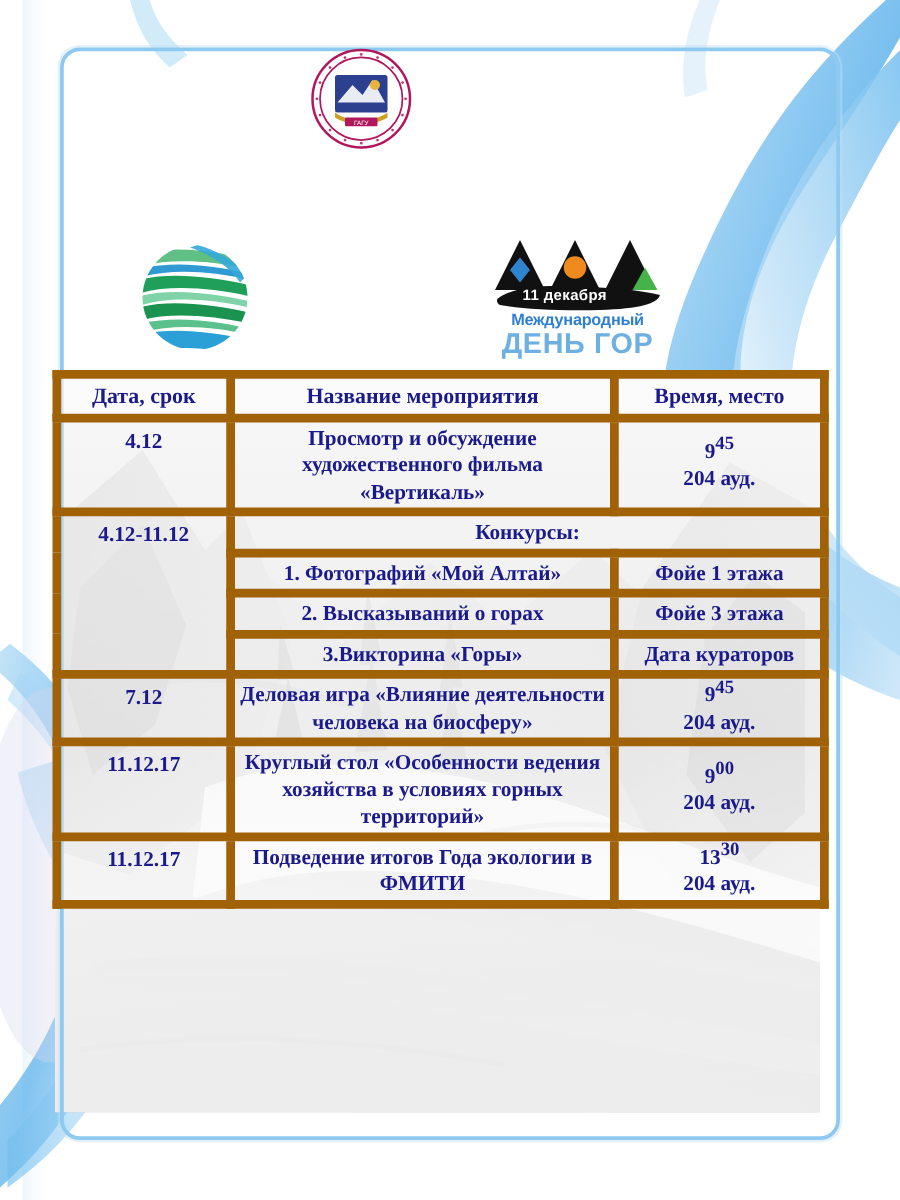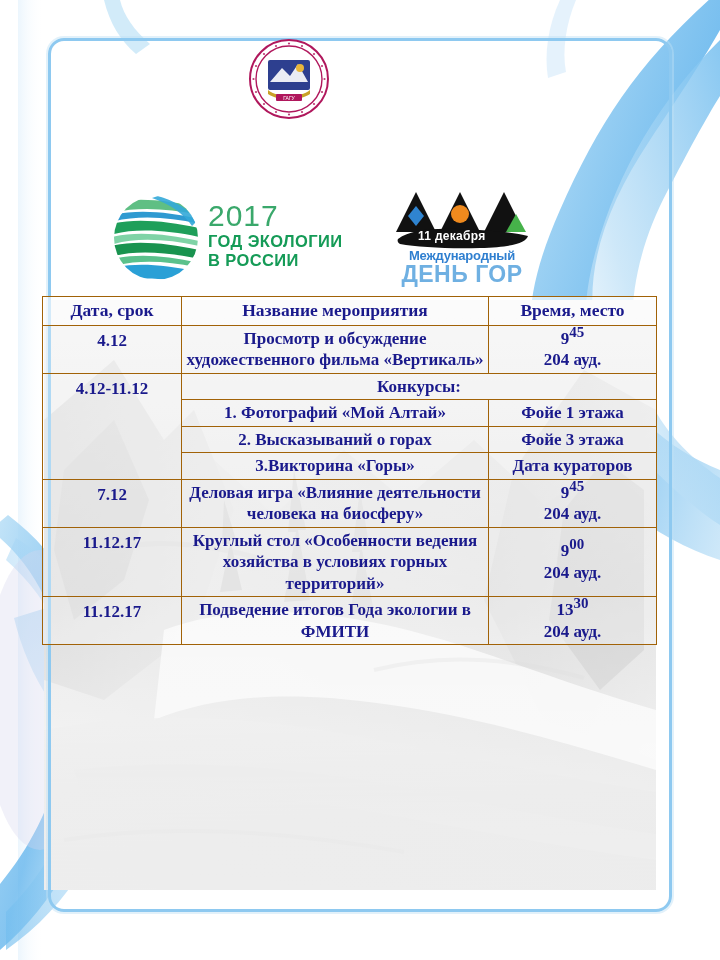--- a/index.html
+++ b/index.html
@@ -68,21 +68,21 @@
   .mtn-l2{
     position:absolute;left:0;top:72px;width:148px;text-align:center;
     font-family:"Liberation Sans",sans-serif;font-weight:bold;font-size:23px;
     color:#6fb0e2;letter-spacing:.5px;line-height:24px;
   }
 
   
   .tablewrap{position:absolute;left:42px;top:296px;width:614px;}
   table{border-collapse:collapse;width:614px;table-layout:fixed;}
   td,th{
-    border:1px solid #a16207;
+    border:7px solid #a16207;
     color:#1a1a8c;font-weight:bold;
     font-size:17px;line-height:21.5px;
     text-align:center;vertical-align:middle;
     padding:2px 4px;
     background:rgba(255,255,255,0.30);
   }
   th{background:rgba(255,255,255,0.62);font-size:17.5px;padding:3px 4px;}
   .c1{width:139px;}
   .c2{width:307px;}
   .c3{width:168px;}
@@ -234,25 +234,20 @@
         <path d="M-4,10 C22,2 56,6 92,14 L92,22 C58,14 22,12 -4,20 Z" fill="#5fbf84"></path>
         <path d="M-4,22 C24,14 60,18 92,26 L92,31 C60,23 24,20 -4,29 Z" fill="#2f9ad1"></path>
         <path d="M-4,31 C20,23 58,27 92,35 L92,44 C58,36 20,33 -4,42 Z" fill="#1f9f5a"></path>
         <path d="M-4,44 C22,36 58,40 92,48 L92,53 C58,45 22,42 -4,52 Z" fill="#7fd3a6"></path>
         <path d="M-4,53 C20,45 58,49 92,57 L92,66 C58,58 20,55 -4,64 Z" fill="#19934f"></path>
         <path d="M-4,66 C24,58 60,62 92,70 L92,75 C60,67 24,64 -4,74 Z" fill="#5bc18c"></path>
         <path d="M-4,75 C22,67 58,71 92,79 L92,92 C58,84 22,81 -4,90 Z" fill="#2aa0d6"></path>
         <path d="M40,4 C58,10 72,20 80,32 L86,26 C76,14 60,6 46,2 Z" fill="#33a8d8" opacity="0.9"></path>
       </g>
     </svg>
-    <div class="eco-txt">
-      <div class="eco-2017">2017</div>
-      <div class="eco-l1">ГОД ЭКОЛОГИИ</div>
-      <div class="eco-l2">В РОССИИ</div>
-    </div>
   </div>
 
   <div class="mtn-logo">
     <svg style="position:absolute;left:6px;top:0;" width="136" height="44" viewBox="0 0 136 44">
       <path d="M2,42 L22,2 L42,42 Z" fill="#111111"></path>
       <path d="M46,42 L66,2 L86,42 Z" fill="#111111"></path>
       <path d="M90,42 L110,2 L130,42 Z" fill="#111111"></path>
       <path d="M22,16 L30,26 L22,36 L14,26 Z" fill="#2f84d0"></path>
       <circle cx="66" cy="24" r="9" fill="#ef8a1e"></circle>
       <path d="M112,42 L122,24 L132,42 Z" fill="#46b24a"></path>

